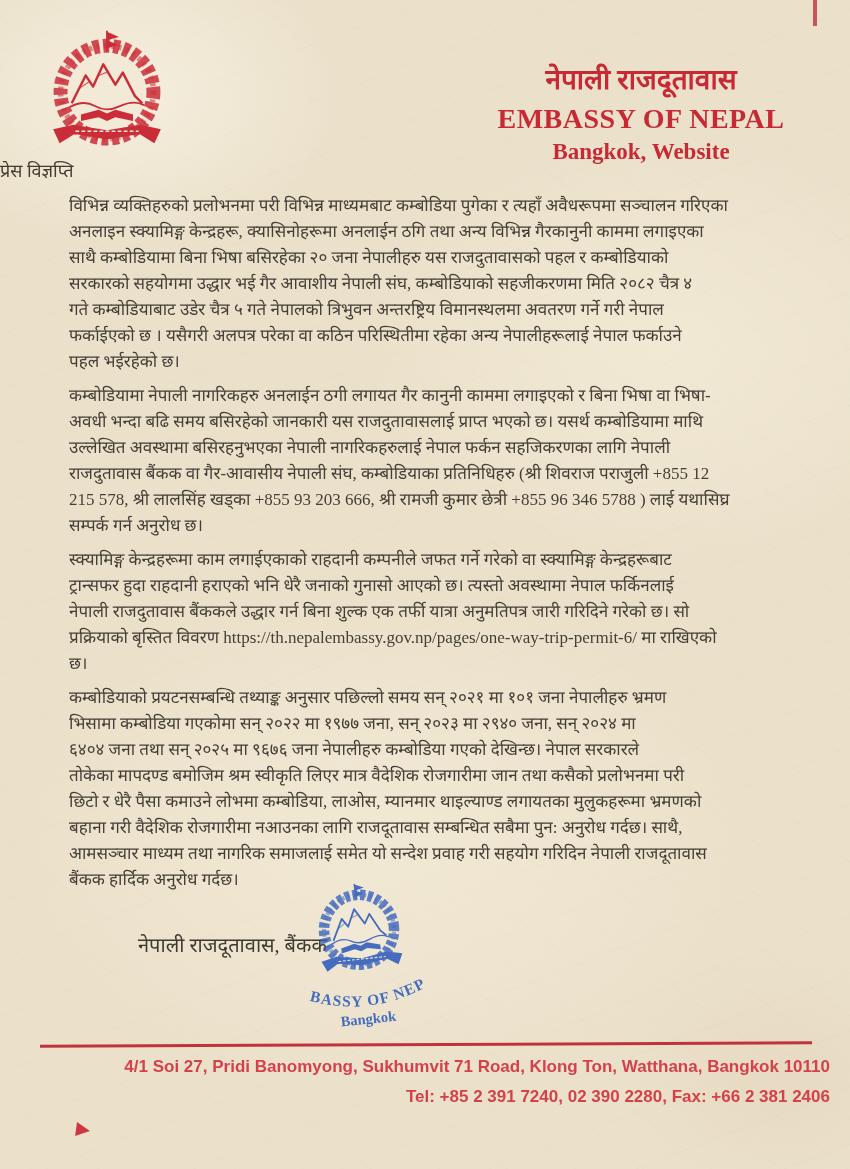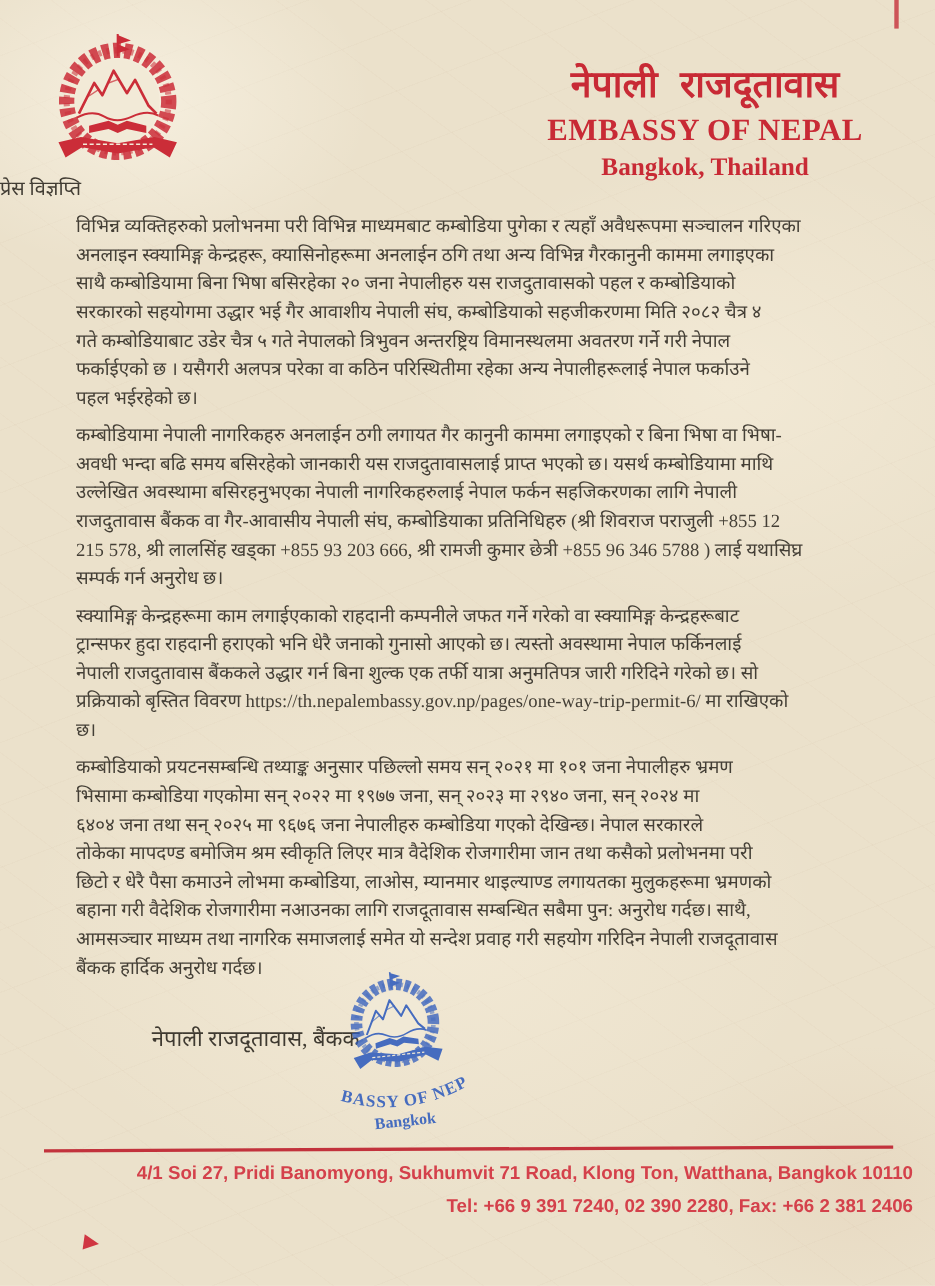--- a/index.html
+++ b/index.html
@@ -22,22 +22,22 @@
   }
   .emblem-header{
     position:absolute;left:42px;top:24px;width:130px;height:140px;
     color:#cb2d38;
   }
   .header-block{
     position:absolute;left:478px;top:60px;width:326px;
     text-align:center;color:#c82a35;
   }
   .org-nepali{
-    font-size:34px;font-weight:bold;line-height:40px;
-    font-family:Liberation Mono, monospace;
+    font-size:28px;font-weight:bold;line-height:40px;
+    font-family:Liberation Serif, serif;
   }
   .org-english{
     font-size:28px;font-weight:bold;letter-spacing:.5px;line-height:32px;
     margin-top:3px;font-family:"Liberation Serif", serif;
   }
   .org-city{
     font-size:23px;font-weight:bold;line-height:27px;margin-top:3px;
     font-family:"Liberation Serif", serif;
   }
   .press-title{
@@ -111,21 +111,21 @@
 
   <div class="scan-mark"></div>
 
   <svg class="emblem-header" viewBox="0 0 140 140">
     <use href="#emblem"></use>
   </svg>
 
   <div class="header-block">
     <div class="org-nepali">नेपाली राजदूतावास</div>
     <div class="org-english">EMBASSY OF NEPAL</div>
-    <div class="org-city">Bangkok, Thailand</div>
+    <div class="org-city">Bangkok, Website</div>
   </div>
 
   <div class="press-title">प्रेस विज्ञप्ति</div>
 
   <div class="content">
     <p class="para">विभिन्न व्यक्तिहरुको प्रलोभनमा परी विभिन्न माध्यमबाट कम्बोडिया पुगेका र त्यहाँ अवैधरूपमा सञ्चालन गरिएका
 अनलाइन स्क्यामिङ्ग केन्द्रहरू, क्यासिनोहरूमा अनलाईन ठगि तथा अन्य विभिन्न गैरकानुनी काममा लगाइएका
 साथै कम्बोडियामा बिना भिषा बसिरहेका २० जना नेपालीहरु यस राजदुतावासको पहल र कम्बोडियाको
 सरकारको सहयोगमा उद्धार भई गैर आवाशीय नेपाली संघ, कम्बोडियाको सहजीकरणमा मिति २०८२ चैत्र ४
 गते कम्बोडियाबाट उडेर चैत्र ५ गते नेपालको त्रिभुवन अन्तरष्ट्रिय विमानस्थलमा अवतरण गर्ने गरी नेपाल
@@ -162,16 +162,16 @@
       <path id="stamp-arc" d="M 12 110 Q 76 138 140 110" fill="none"></path>
     </defs>
     <text font-family="Liberation Serif, serif" font-size="15.5" font-weight="bold" fill="currentColor" letter-spacing="1">
       <textPath href="#stamp-arc" startOffset="50%" text-anchor="middle">EMBASSY OF NEPAL</textPath>
     </text>
     <text x="76" y="142" text-anchor="middle" font-family="Liberation Serif, serif" font-size="14.5" font-weight="bold" fill="currentColor">Bangkok</text>
   </svg>
 
   <div class="rule"></div>
   <div class="footer-line footer-address">4/1 Soi 27, Pridi Banomyong, Sukhumvit 71 Road, Klong Ton, Watthana, Bangkok 10110</div>
-  <div class="footer-line footer-phone">Tel: +66 9 391 7240, 02 390 2280, Fax: +66 2 381 2406</div>
+  <div class="footer-line footer-phone">Tel: +85 2 391 7240, 02 390 2280, Fax: +66 2 381 2406</div>
   <div class="email-arrow"></div>
 
 </div>
 
 </body></html>

